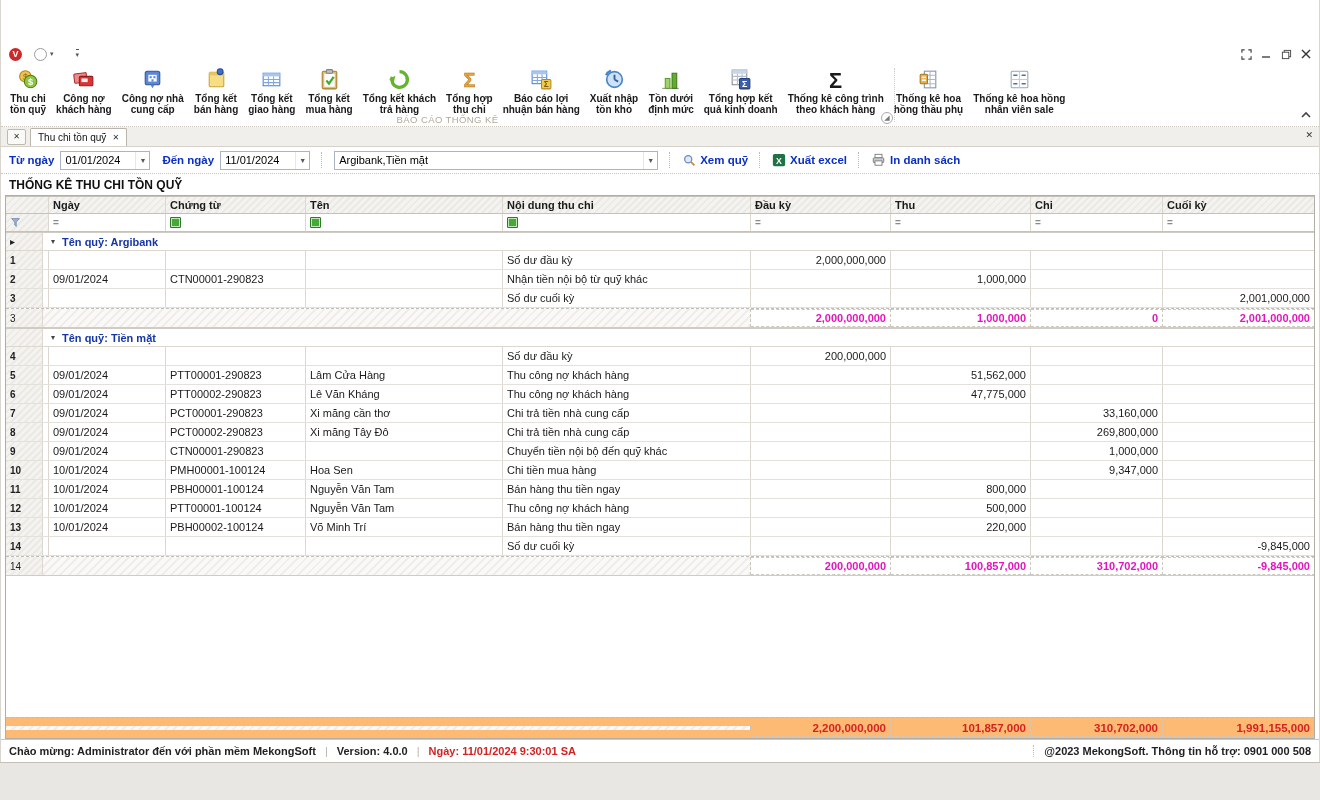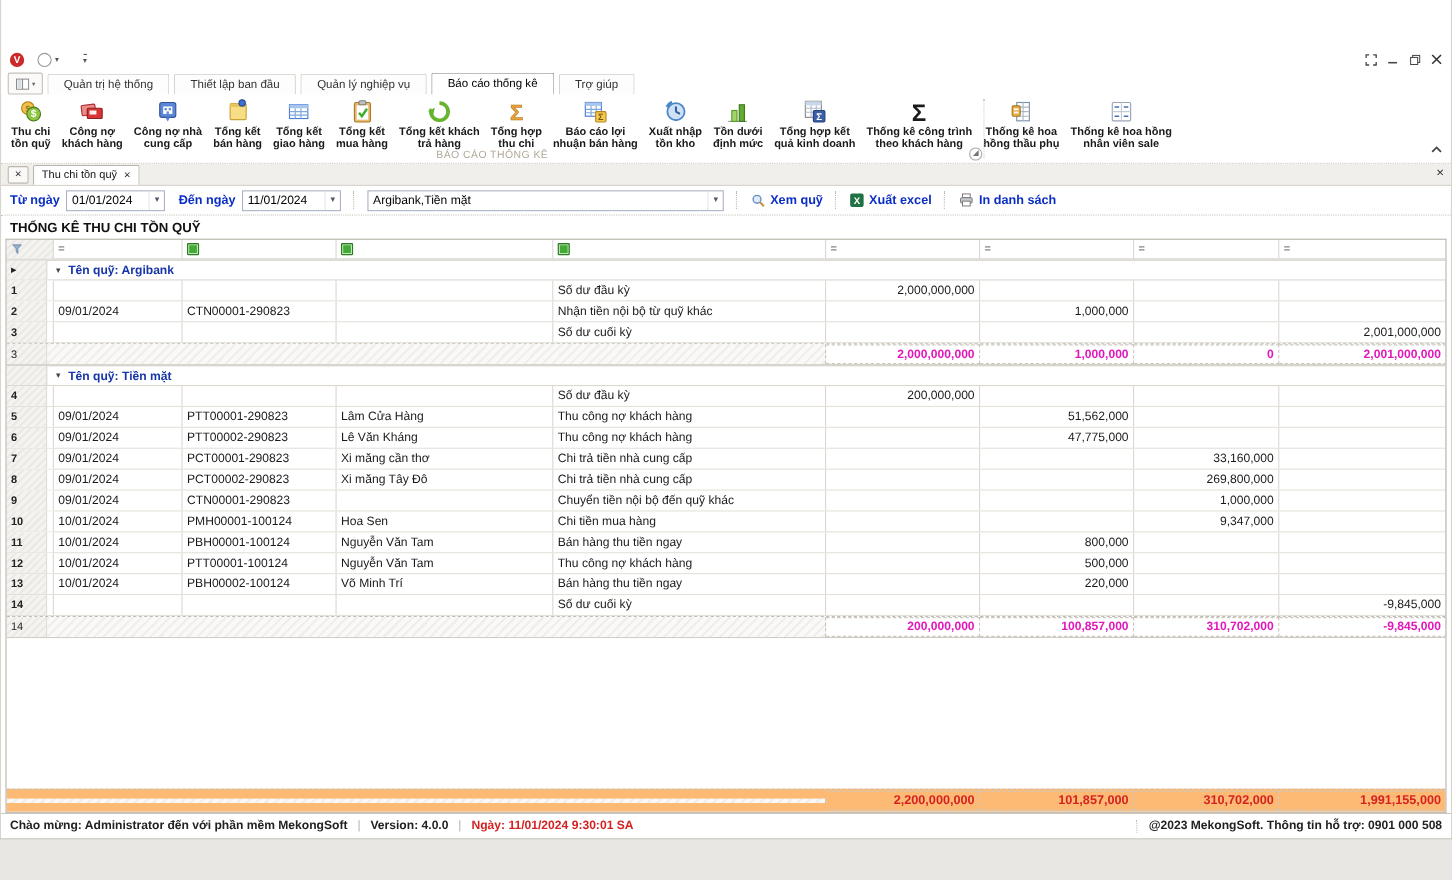--- a/index.html
+++ b/index.html
@@ -112,35 +112,20 @@
           </svg>
         </div>
       <div class="win-btn">
           <svg width="10" height="10" viewBox="0 0 10 10">
             <path d="M1 1l8 8M9 1L1 9" stroke="#333" stroke-width="1.4"></path>
           </svg>
         </div>
     </div>
   </div>
 
-  <div class="ribbon-tabs">
-    <div class="rt-iconbtn">
-        <svg width="13" height="11" viewBox="0 0 14 12">
-          <rect x="1" y="1" width="12" height="10" fill="#fff" stroke="#8a8a8a"></rect>
-          <path d="M7 1v10" stroke="#8a8a8a"></path>
-          <rect x="2" y="2" width="4" height="8" fill="#d7dbe2"></rect>
-        </svg>
-        <span style="font-size:6px;color:#666;">▾</span>
-      </div>
-    <div class="rt-tab">Quản trị hệ thống</div>
-    <div class="rt-tab">Thiết lập ban đầu</div>
-    <div class="rt-tab">Quản lý nghiệp vụ</div>
-    <div class="rt-tab active">Báo cáo thống kê</div>
-    <div class="rt-tab">Trợ giúp</div>
-  </div>
 
   <div class="ribbon">
     <div class="ritems">
       <div class="ritem">
         <svg viewBox="0 0 24 24">
             <circle cx="9" cy="9" r="5.5" fill="#f2c14e" stroke="#b8860b"></circle>
             <text x="9" y="12" font-size="8" fill="#8a6d1a" text-anchor="middle">$</text>
             <circle cx="14" cy="14" r="6" fill="#8dc63f" stroke="#4e7a1e"></circle>
             <text x="14" y="17" font-size="9" fill="#fff" text-anchor="middle" font-weight="bold">$</text>
           </svg>
@@ -335,20 +320,31 @@
           <rect x="2" y="5.5" width="12" height="5.5" rx="1" fill="#c8cdd4" stroke="#777"></rect>
           <rect x="4" y="9" width="8" height="5" fill="#fff" stroke="#777"></rect>
         </svg>
       <span>In danh sách</span>
     </div>
   </div>
 
   <div class="grid-title">THỐNG KÊ THU CHI TỒN QUỸ</div>
 
   <div class="grid-wrap">
+    <div class="g-row hdr-row">
+      <div class="cell hatch" style="flex:0 0 43px"></div>
+      <div class="cell hatch" style="flex:0 0 117px">Ngày</div>
+      <div class="cell hatch" style="flex:0 0 140px">Chứng từ</div>
+      <div class="cell hatch" style="flex:0 0 197px">Tên</div>
+      <div class="cell hatch" style="flex:0 0 248px">Nội dung thu chi</div>
+      <div class="cell hatch" style="flex:0 0 140px">Đầu kỳ</div>
+      <div class="cell hatch" style="flex:0 0 140px">Thu</div>
+      <div class="cell hatch" style="flex:0 0 132px">Chi</div>
+      <div class="cell hatch" style="flex:0 0 152px">Cuối kỳ</div>
+    </div>
     <div class="g-row flt-row">
       <div class="cell hatch" style="flex:0 0 43px">
           <svg width="11" height="11" viewBox="0 0 14 14">
             <path d="M2 2h10l-4 4.5V12l-2-1.8V6.5z" fill="#9ab2cf" stroke="#5878a8" stroke-width=".8"></path>
           </svg>
         </div>
       <div class="cell" style="flex:0 0 117px">
           <span class="flt-eq">=</span>
         </div>
       <div class="cell" style="flex:0 0 140px">

